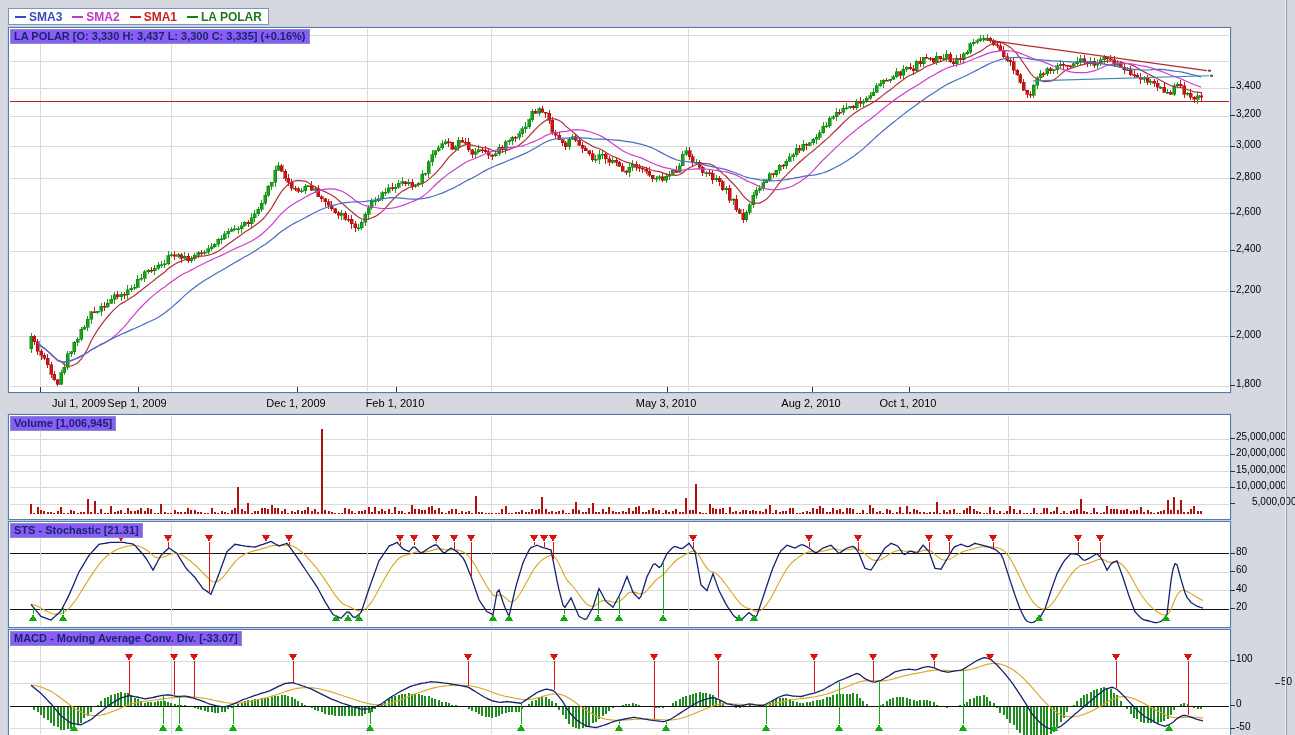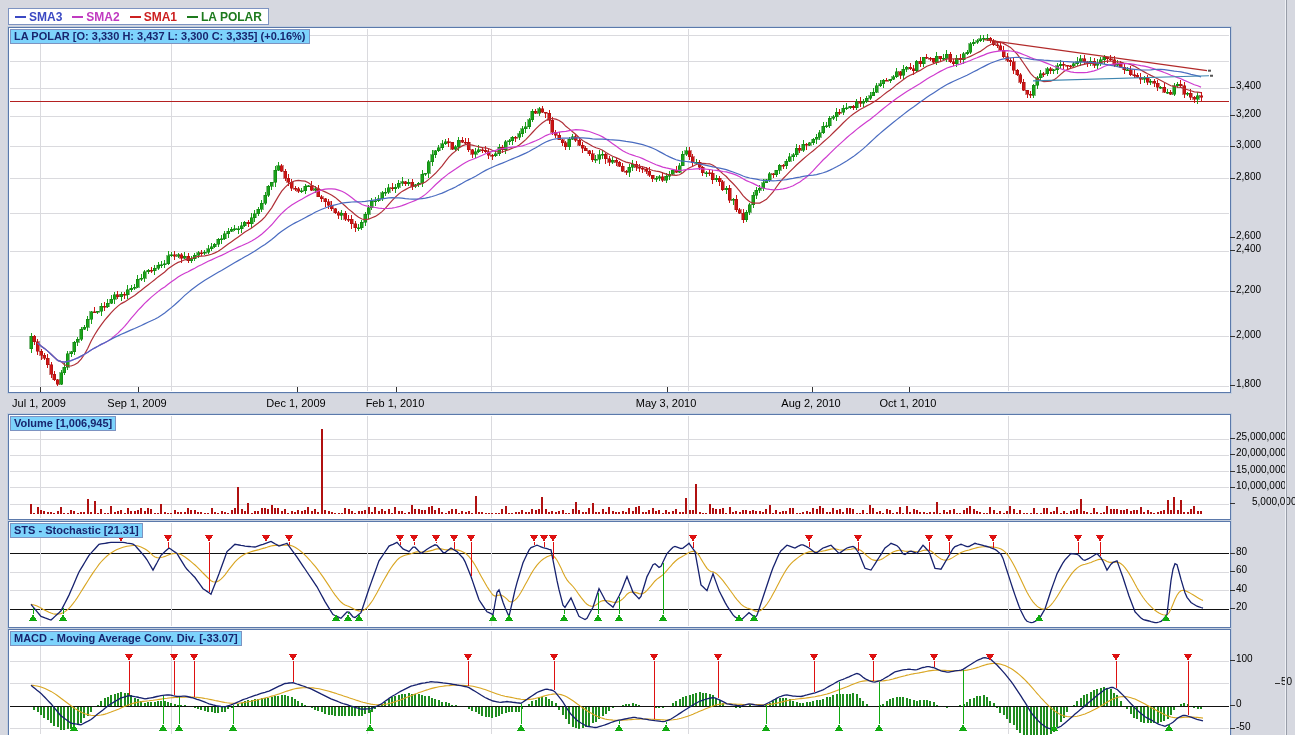--- a/index.html
+++ b/index.html
@@ -2,21 +2,21 @@
 <html><head>
 <meta charset="utf-8">
 <style>
   html,body{margin:0;padding:0;background:#d6d8e0;font-family:"Liberation Sans",sans-serif;}
   #screen{position:relative;width:1295px;height:735px;background:#d6d8e0;overflow:hidden;}
   .panel-svg{position:absolute;left:8px;background:#fff;border:1px solid #5b79ab;box-shadow:0 0 0 1px #c3cede;}
   .legend{position:absolute;left:8px;top:8px;height:15px;background:#fff;border:1px solid #7d93c1;
           display:flex;align-items:flex-end;padding:0 6px;gap:10px;white-space:nowrap;}
   .litem{display:flex;align-items:center;gap:3px;font-size:12px;font-weight:bold;}
   .ldash{display:inline-block;width:11px;height:2px;}
-  .info-label{position:absolute;background:#7dd3fc;border:1px solid #7d93c1;color:#18256e;
+  .info-label{position:absolute;background:#8b5cf6;border:1px solid #7d93c1;color:#18256e;
               font-size:11px;font-weight:bold;padding:0 3px;line-height:13px;white-space:nowrap;z-index:5;}
   .ytick{position:absolute;left:1236px;font-size:10px;color:#000;white-space:nowrap;}
   .ytick::before{content:"";position:absolute;left:-6px;top:7px;width:5px;height:1px;background:#333;}
   .dlabel{position:absolute;font-size:11px;color:#000;width:80px;text-align:center;}
   .edge-strip{position:absolute;top:0;right:8px;width:1px;height:735px;background:#989da8;}
   .edge-strip2{position:absolute;top:0;right:9px;width:1px;height:735px;background:#eef0f5;}
 </style>
 </head>
 <body>
 
@@ -774,21 +774,21 @@
         <polyline points="28.685714285714283,315.0 32.028571428571425,318.0 35.371428571428574,320.4 38.714285714285715,323.1 42.05714285714286,326.3 45.400000000000006,329.4 48.74285714285715,332.4 52.08571428571429,333.6 55.42857142857143,334.1 58.77142857142857,333.3 62.114285714285714,332.6 65.45714285714286,331.2 68.80000000000001,329.9 72.14285714285714,328.1 75.4857142857143,326.3 78.82857142857142,324.3 82.17142857142858,322.1 85.51428571428572,320.1 88.85714285714286,318.3 92.2,316.4 95.54285714285714,314.7 98.88571428571429,313.0 102.22857142857143,311.2 105.57142857142857,309.4 108.91428571428571,307.9 112.25714285714287,306.3 115.60000000000001,304.9 118.94285714285715,303.4 122.28571428571428,301.9 125.62857142857143,300.5 128.9714285714286,299.0 132.31428571428572,297.5 135.65714285714284,295.9 139,294.3 142.34285714285716,292.8 145.68571428571428,291.3 149.02857142857144,289.4 152.37142857142857,287.3 155.71428571428572,285.0 159.05714285714285,282.3 162.4,279.6 165.74285714285716,276.8 169.0857142857143,273.7 172.42857142857144,270.6 175.77142857142857,267.4 179.11428571428573,264.6 182.45714285714286,261.8 185.8,259.3 189.14285714285714,256.8 192.4857142857143,254.5 195.82857142857142,252.3 199.17142857142858,250.3 202.51428571428573,248.2 205.85714285714286,246.2 209.20000000000002,244.3 212.54285714285714,242.4 215.8857142857143,240.4 219.22857142857143,238.4 222.57142857142858,236.4 225.9142857142857,234.4 229.25714285714287,232.6 232.6,230.8 235.94285714285715,228.8 239.2857142857143,227.0 242.62857142857143,224.9 245.9714285714286,222.9 249.3142857142857,220.8 252.65714285714284,218.6 256,216.4 259.34285714285716,213.9 262.6857142857143,211.5 266.02857142857147,208.7 269.37142857142857,205.8 272.7142857142857,203.2 276.0571428571429,200.9 279.40000000000003,198.7 282.74285714285713,196.7 286.0857142857143,194.9 289.42857142857144,193.2 292.7714285714286,191.5 296.1142857142857,189.7 299.45714285714286,187.9 302.8,186.2 306.14285714285717,184.3 309.4857142857143,182.7 312.8285714285714,181.3 316.1714285714286,180.0 319.51428571428573,178.8 322.8571428571429,177.7 326.2,176.8 329.54285714285714,176.0 332.8857142857143,175.2 336.22857142857146,174.7 339.57142857142856,174.3 342.9142857142857,174.0 346.25714285714287,173.9 349.6,173.9 352.9428571428572,173.7 356.2857142857143,173.4 359.62857142857143,172.9 362.9714285714286,172.4 366.31428571428575,171.8 369.65714285714284,171.3 373,170.8 376.34285714285716,170.3 379.6857142857143,169.9 383.02857142857147,169.7 386.37142857142857,169.8 389.7142857142857,169.8 393.0571428571429,170.1 396.40000000000003,170.6 399.74285714285713,170.9 403.0857142857143,171.1 406.42857142857144,171.2 409.7714285714286,171.0 413.1142857142857,170.6 416.45714285714286,170.2 419.8,169.4 423.14285714285717,168.5 426.4857142857143,167.5 429.8285714285714,166.3 433.1714285714286,165.1 436.51428571428573,163.6 439.8571428571429,162.0 443.2,160.6 446.54285714285714,159.0 449.8857142857143,157.1 453.22857142857146,155.3 456.5714285714286,153.3 459.9142857142857,151.6 463.25714285714287,150.0 466.6,148.2 469.9428571428572,146.3 473.2857142857143,144.3 476.62857142857143,142.4 479.9714285714286,140.7 483.31428571428575,139.2 486.6571428571429,137.8 490,136.4 493.34285714285716,135.1 496.6857142857143,133.7 500.02857142857147,132.3 503.37142857142857,130.9 506.7142857142858,129.5 510.05714285714294,128.1 513.4000000000001,126.6 516.7428571428571,125.1 520.0857142857143,123.5 523.4285714285714,121.5 526.7714285714286,119.7 530.1142857142858,117.7 533.4571428571428,115.8 536.8000000000001,114.0 540.1428571428571,112.6 543.4857142857143,111.5 546.8285714285714,110.8 550.1714285714286,110.5 553.5142857142857,110.2 556.8571428571429,110.2 560.2,110.1 563.5428571428572,109.9 566.8857142857144,109.9 570.2285714285714,109.8 573.5714285714286,109.8 576.9142857142857,110.1 580.2571428571429,110.4 583.6,110.8 586.9428571428572,111.1 590.2857142857143,111.1 593.6285714285715,111.2 596.9714285714286,111.4 600.3142857142857,111.7 603.6571428571428,111.9 607,112.1 610.3428571428572,112.3 613.6857142857143,112.8 617.0285714285715,113.4 620.3714285714286,113.9 623.7142857142858,114.4 627.0571428571428,115.1 630.4,115.9 633.7428571428571,116.7 637.0857142857143,117.7 640.4285714285714,118.9 643.7714285714286,120.3 647.1142857142858,121.8 650.4571428571429,123.6 653.8000000000001,125.4 657.1428571428571,127.2 660.4857142857143,128.9 663.8285714285714,130.4 667.1714285714286,131.8 670.5142857142857,132.7 673.8571428571429,133.2 677.2,133.5 680.5428571428572,133.9 683.8857142857144,134.4 687.2285714285714,135.0 690.5714285714286,135.8 693.9142857142857,136.7 697.2571428571429,137.4 700.6,138.1 703.9428571428572,138.8 707.2857142857143,139.5 710.6285714285715,140.1 713.9714285714286,140.9 717.3142857142857,141.7 720.6571428571428,142.9 724,144.0 727.3428571428572,145.2 730.6857142857143,146.5 734.0285714285715,148.0 737.3714285714286,149.2 740.7142857142858,150.0 744.0571428571429,150.6 747.4,151.2 750.7428571428571,151.9 754.0857142857143,152.3 757.4285714285714,152.6 760.7714285714286,152.7 764.1142857142858,152.8 767.4571428571429,152.7 770.8000000000001,152.3 774.1428571428572,152.0 777.4857142857143,151.6 780.8285714285714,150.9 784.1714285714286,150.4 787.5142857142857,149.6 790.8571428571429,149.1 794.2,148.3 797.5428571428572,147.8 800.8857142857144,147.4 804.2285714285714,147.1 807.5714285714286,146.6 810.9142857142857,145.7 814.2571428571429,144.7 817.6,143.6 820.9428571428572,142.1 824.2857142857143,140.5 827.6285714285715,138.8 830.9714285714286,137.0 834.3142857142857,135.0 837.6571428571428,133.0 841,130.8 844.3428571428572,128.6 847.6857142857143,126.0 851.0285714285715,123.4 854.3714285714286,120.6 857.7142857142858,117.6 861.0571428571429,114.5 864.4,111.4 867.7428571428571,108.3 871.0857142857143,105.4 874.4285714285714,102.5 877.7714285714286,99.7 881.1142857142858,97.0 884.4571428571429,94.3 887.8000000000001,91.6 891.1428571428572,89.0 894.4857142857143,86.4 897.8285714285714,83.8 901.1714285714286,81.3 904.5142857142857,79.0 907.8571428571429,76.5 911.2,74.1 914.5428571428572,71.7 917.8857142857144,69.3 921.2285714285715,67.1 924.5714285714286,64.9 927.9142857142857,62.7 931.2571428571429,60.6 934.6,58.6 937.9428571428572,56.5 941.2857142857143,54.9 944.6285714285715,53.3 947.9714285714286,51.7 951.3142857142858,50.3 954.6571428571428,48.7 958,47.2 961.3428571428572,45.5 964.6857142857143,43.8 968.0285714285715,42.1 971.3714285714286,40.3 974.7142857142858,38.6 978.0571428571429,36.9 981.4,35.3 984.7428571428571,34.0 988.0857142857143,32.7 991.4285714285714,31.6 994.7714285714286,30.8 998.1142857142858,30.2 1001.4571428571429,29.8 1004.8000000000001,29.5 1008.1428571428572,29.4 1011.4857142857143,29.5 1014.8285714285714,30.0 1018.1714285714286,30.4 1021.5142857142857,31.1 1024.857142857143,31.6 1028.2,31.8 1031.5428571428572,31.9 1034.8857142857144,32.2 1038.2285714285715,32.3 1041.5714285714284,32.7 1044.9142857142856,33.0 1048.257142857143,33.2 1051.6000000000001,33.2 1054.942857142857,33.5 1058.2857142857142,33.6 1061.6285714285714,33.8 1064.9714285714285,34.1 1068.3142857142857,34.1 1071.6571428571428,34.0 1075,34.1 1078.3428571428572,34.2 1081.6857142857143,34.4 1085.0285714285715,34.7 1088.3714285714286,35.2 1091.7142857142858,35.7 1095.057142857143,36.2 1098.4,36.7 1101.7428571428572,37.3 1105.0857142857144,38.0 1108.4285714285716,38.7 1111.7714285714287,39.3 1115.1142857142856,39.9 1118.4571428571428,40.4 1121.8,40.9 1125.142857142857,41.3 1128.4857142857143,41.7 1131.8285714285714,41.9 1135.1714285714286,42.0 1138.5142857142857,42.0 1141.857142857143,41.8 1145.2,41.5 1148.5428571428572,41.3 1151.8857142857144,41.4 1155.2285714285715,41.7 1158.5714285714287,42.2 1161.9142857142858,42.7 1165.257142857143,43.2 1168.6000000000001,43.5 1171.9428571428573,43.9 1175.2857142857142,44.7 1178.6285714285714,45.4 1181.9714285714285,46.3 1185.3142857142857,47.1 1188.6571428571428,47.9 1192,48.8" fill="none" stroke="#4a6cc0" stroke-width="1.2"></polyline>
         <line x1="975" y1="11.593821574005183" x2="1198" y2="42.68255592358971" stroke="#b22a2a" stroke-width="1.2"></line>
         <rect x="1199" y="41.68255592358971" width="3" height="2" fill="#555"></rect>
         <line x1="1024" y1="52.88742912667779" x2="1200" y2="47.75721366808569" stroke="#3f86b0" stroke-width="1.2"></line>
         <rect x="1201" y="46.75721366808569" width="3" height="2" fill="#555"></rect>
       </g>
     </svg>
   <div class="info-label" style="left:10px;top:29px">LA POLAR [O: 3,330  H: 3,437  L: 3,300  C: 3,335] (+0.16%)</div>
 
   <div id="dateAxis">
-      <div class="dlabel" style="left: -1px; top: 397px;">Jul 1, 2009</div>
+      <div class="dlabel" style="left: -1px; top: 397px; padding-left: 40px;">Jul 1, 2009</div>
       <div class="dlabel" style="left: 97px; top: 397px;">Sep 1, 2009</div>
       <div class="dlabel" style="left: 256px; top: 397px;">Dec 1, 2009</div>
       <div class="dlabel" style="left: 355px; top: 397px;">Feb 1, 2010</div>
       <div class="dlabel" style="left: 626px; top: 397px;">May 3, 2010</div>
       <div class="dlabel" style="left: 771px; top: 397px;">Aug 2, 2010</div>
       <div class="dlabel" style="left: 868px; top: 397px;">Oct 1, 2010</div>
     </div>
 
   <svg id="volSvg" class="panel-svg" style="top:414px" width="1221" height="104" shape-rendering="crispEdges">
       <line x1="1" y1="89.19999999999999" x2="1220" y2="89.19999999999999" stroke="#dadade"></line>
@@ -1655,21 +1655,21 @@
       <polygon points="1041,101 1049,101 1045,94" fill="#11aa11"></polygon>
       <polygon points="1156,101 1164,101 1160,94" fill="#11aa11"></polygon>
     </svg>
   <div class="info-label" style="left:10px;top:631px">MACD - Moving Average Conv. Div. [-33.07]</div>
 
   <div id="yAxes">
       <div class="ytick" style="top: 80px;">3,400</div>
       <div class="ytick" style="top: 108.409px;">3,200</div>
       <div class="ytick" style="top: 138.651px;">3,000</div>
       <div class="ytick" style="top: 170.982px;">2,800</div>
-      <div class="ytick" style="top: 205.709px; margin-top: 24px;">2,600</div>
+      <div class="ytick" style="top: 205.709px;">2,600</div>
       <div class="ytick" style="top: 243.217px;">2,400</div>
       <div class="ytick" style="top: 283.99px;">2,200</div>
       <div class="ytick" style="top: 328.652px;">2,000</div>
       <div class="ytick" style="top: 378.024px;">1,800</div>
       <div class="ytick" style="top: 431px;">25,000,000</div>
       <div class="ytick" style="top: 447.3px;">20,000,000</div>
       <div class="ytick" style="top: 463.6px;">15,000,000</div>
       <div class="ytick" style="top: 479.9px;">10,000,000</div>
       <div class="ytick" style="top: 496.2px; padding-left: 16px;">5,000,000</div>
       <div class="ytick" style="top: 545.5px;">80</div>

